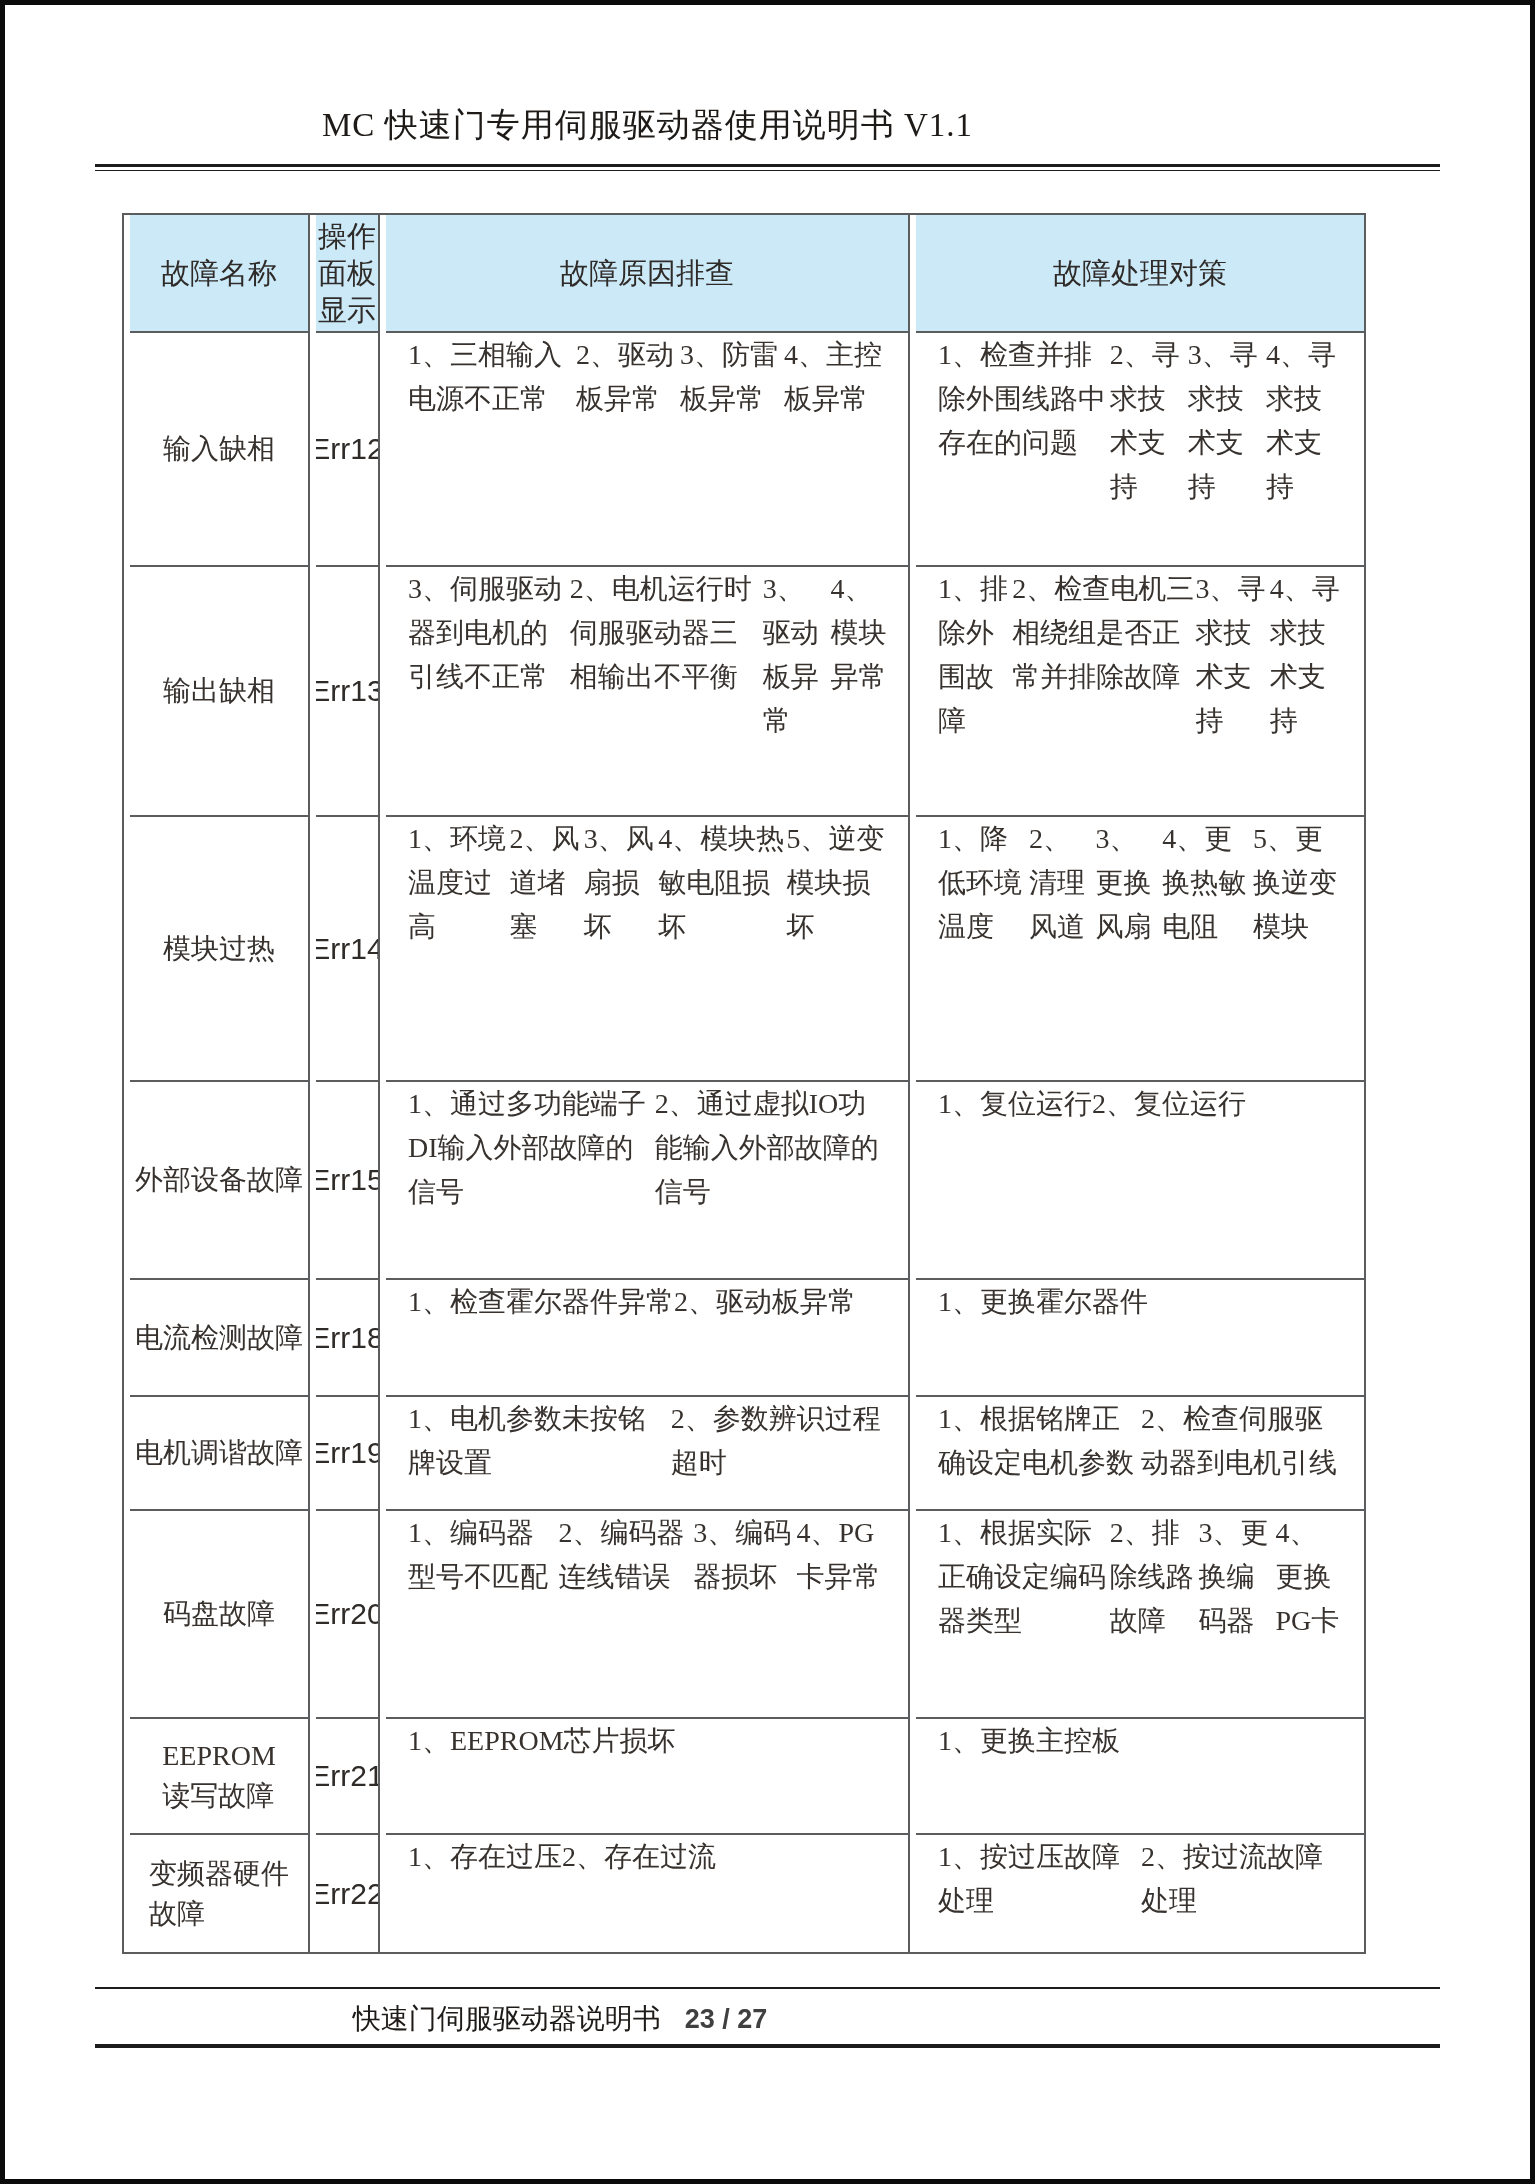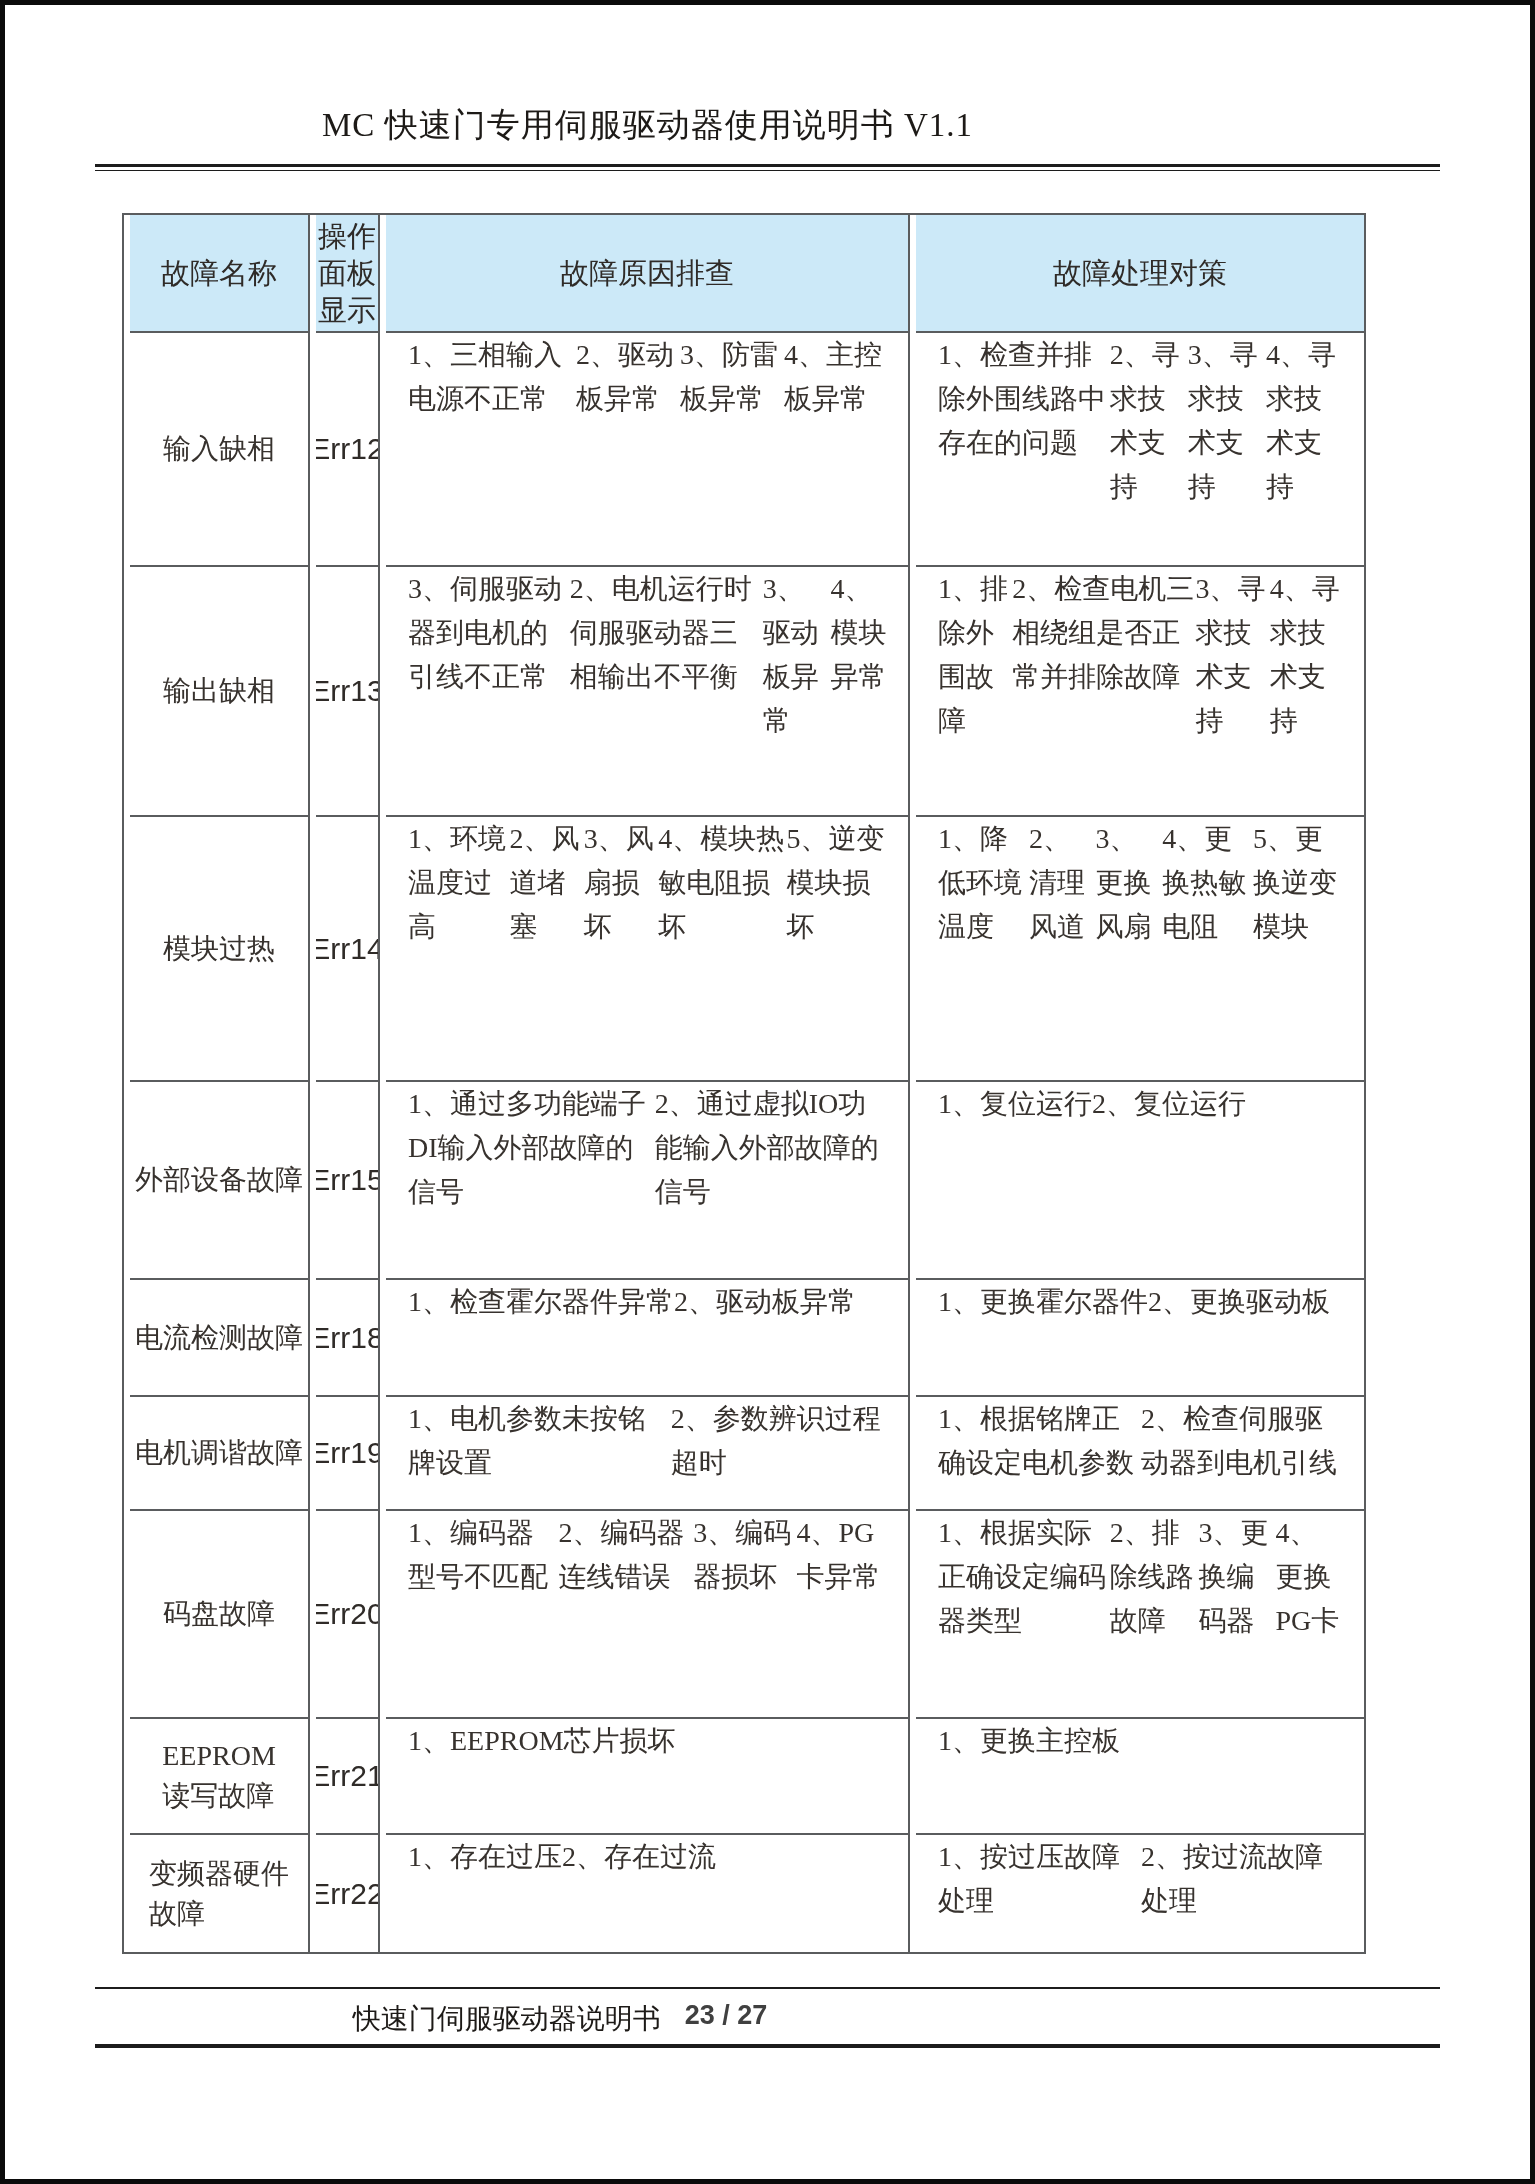--- a/index.html
+++ b/index.html
@@ -64,21 +64,21 @@
     font-size:30px;color:#2f2b28;
   }
   .list-cell{
     display:flex;flex-direction:row;justify-content:flex-start;
     padding:0 20px 0 22px;
   }
   .item{font-size:28px;line-height:44px;}
 
   .footer{
     position:absolute;top:2000px;left:0;right:415px;
-    display:flex;justify-content:center;align-items:flex-start;gap:24px;
+    display:flex;justify-content:center;align-items:center;gap:24px;
     white-space:nowrap;
   }
   .footer-doc{font-size:28px;color:#1d1a17;}
   .footer-page{
     font-family:"Liberation Sans","DejaVu Sans",sans-serif;
     font-size:27px;font-weight:bold;color:#404040;
   }
 </style>
 </head>
 <body>
@@ -151,21 +151,20 @@
         <div class="item">2、复位运行</div>
       </div>
       <div class="cell name-cell">电流检测故障</div>
       <div class="cell code-cell">Err18</div>
       <div class="cell list-cell">
         <div class="item">1、检查霍尔器件异常</div>
         <div class="item">2、驱动板异常</div>
       </div>
       <div class="cell list-cell">
         <div class="item">1、更换霍尔器件</div>
-        <div class="item">2、更换驱动板</div>
       </div>
       <div class="cell name-cell">电机调谐故障</div>
       <div class="cell code-cell">Err19</div>
       <div class="cell list-cell">
         <div class="item">1、电机参数未按铭牌设置</div>
         <div class="item">2、参数辨识过程超时</div>
       </div>
       <div class="cell list-cell">
         <div class="item">1、根据铭牌正确设定电机参数</div>
         <div class="item">2、检查伺服驱动器到电机引线</div>

